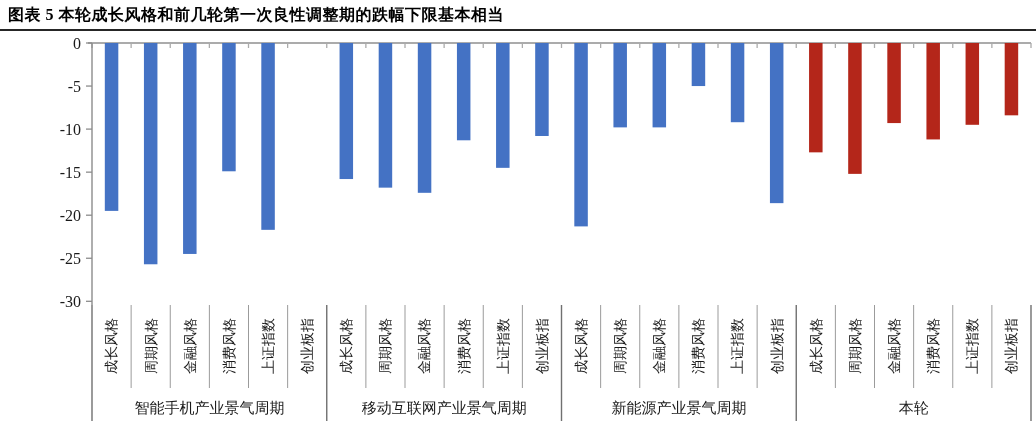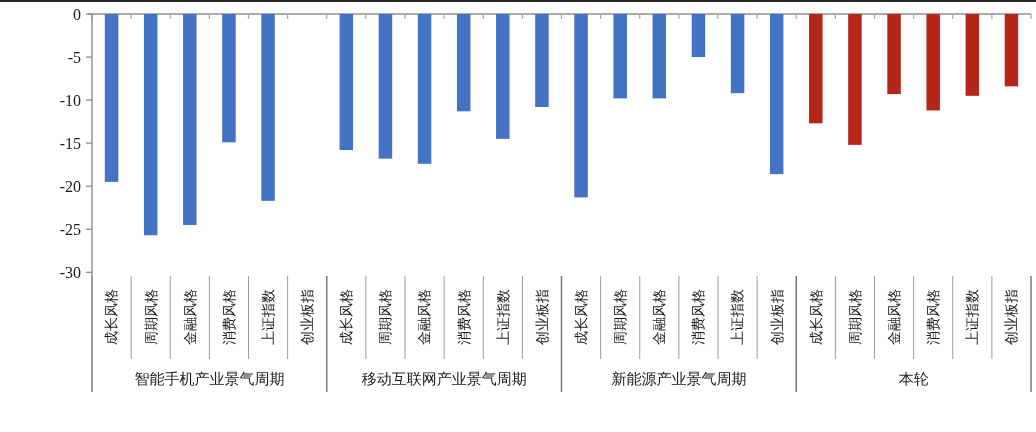--- a/index.html
+++ b/index.html
@@ -24,20 +24,21 @@
     fill:#1a1a1a;
   }
   svg .ytick-label{font-size:16px;}
   svg .cat-label{font-size:14px;}
   svg .grp-label{font-size:15px;}
 </style>
 </head>
 <body>
 
 <div class="page">
+  <div class="figure-title">图表 5  本轮成长风格和前几轮第一次良性调整期的跌幅下限基本相当</div>
   <div class="title-rule"></div>
   <svg width="1036" height="400" viewBox="0 0 1036 400" xmlns="http://www.w3.org/2000/svg">
       <line x1="88" y1="12" x2="1031" y2="12" stroke="#ABABAB" stroke-width="2"></line>
       <line x1="92" y1="12" x2="92" y2="17" stroke="#ABABAB" stroke-width="1.3"></line>
       <line x1="131.125" y1="12" x2="131.125" y2="17" stroke="#ABABAB" stroke-width="1.3"></line>
       <line x1="170.25" y1="12" x2="170.25" y2="17" stroke="#ABABAB" stroke-width="1.3"></line>
       <line x1="209.375" y1="12" x2="209.375" y2="17" stroke="#ABABAB" stroke-width="1.3"></line>
       <line x1="248.5" y1="12" x2="248.5" y2="17" stroke="#ABABAB" stroke-width="1.3"></line>
       <line x1="287.625" y1="12" x2="287.625" y2="17" stroke="#ABABAB" stroke-width="1.3"></line>
       <line x1="326.75" y1="12" x2="326.75" y2="17" stroke="#ABABAB" stroke-width="1.3"></line>

